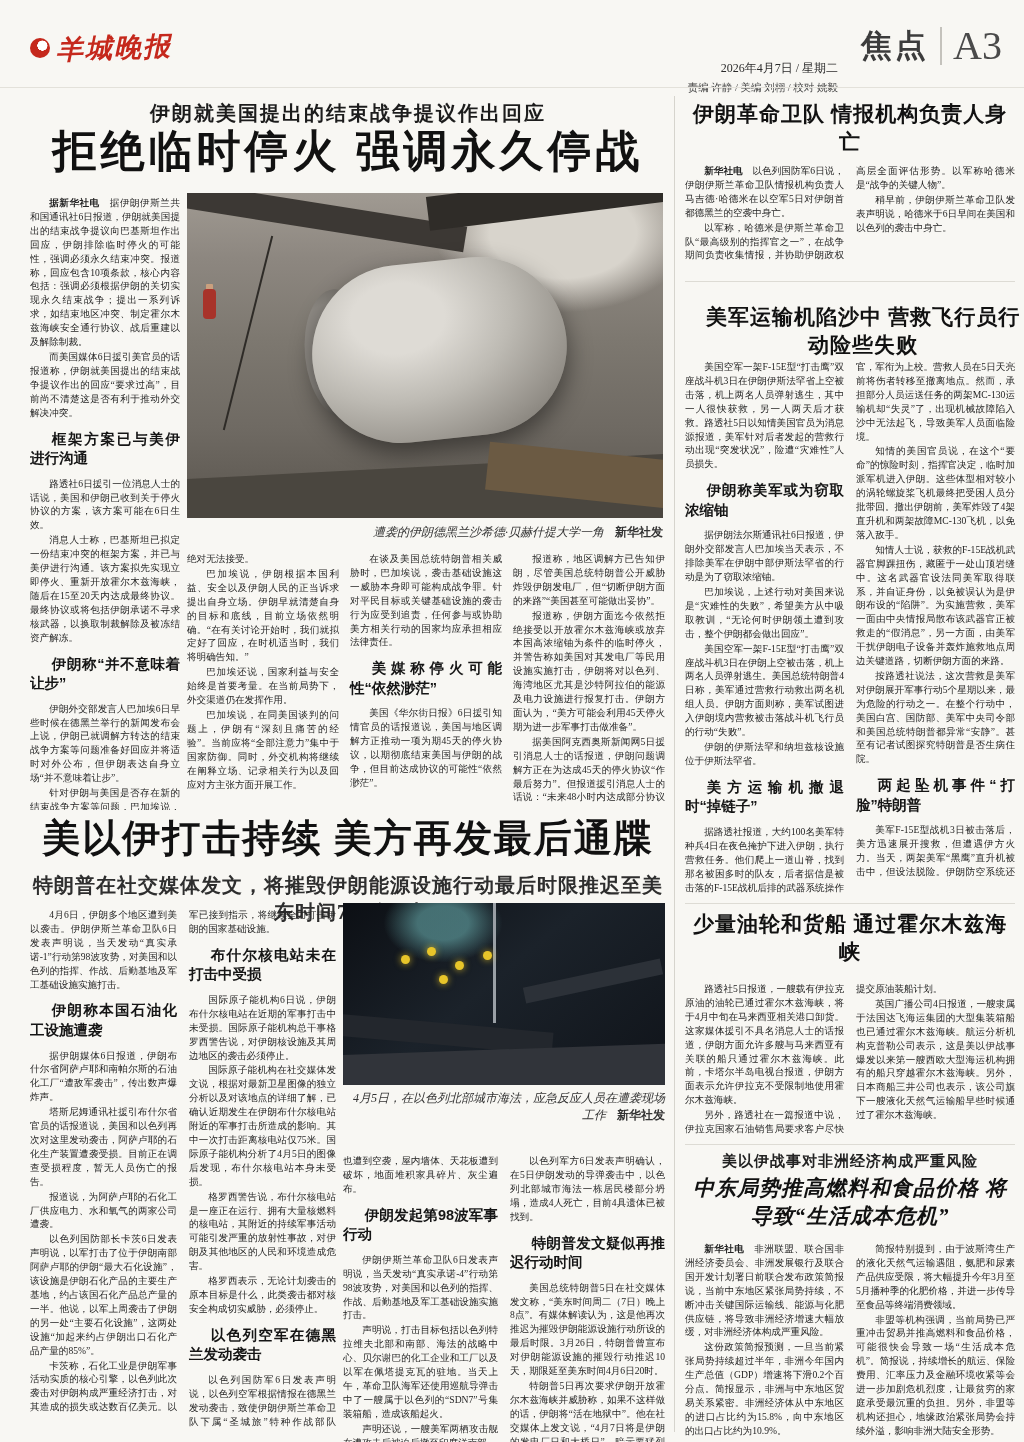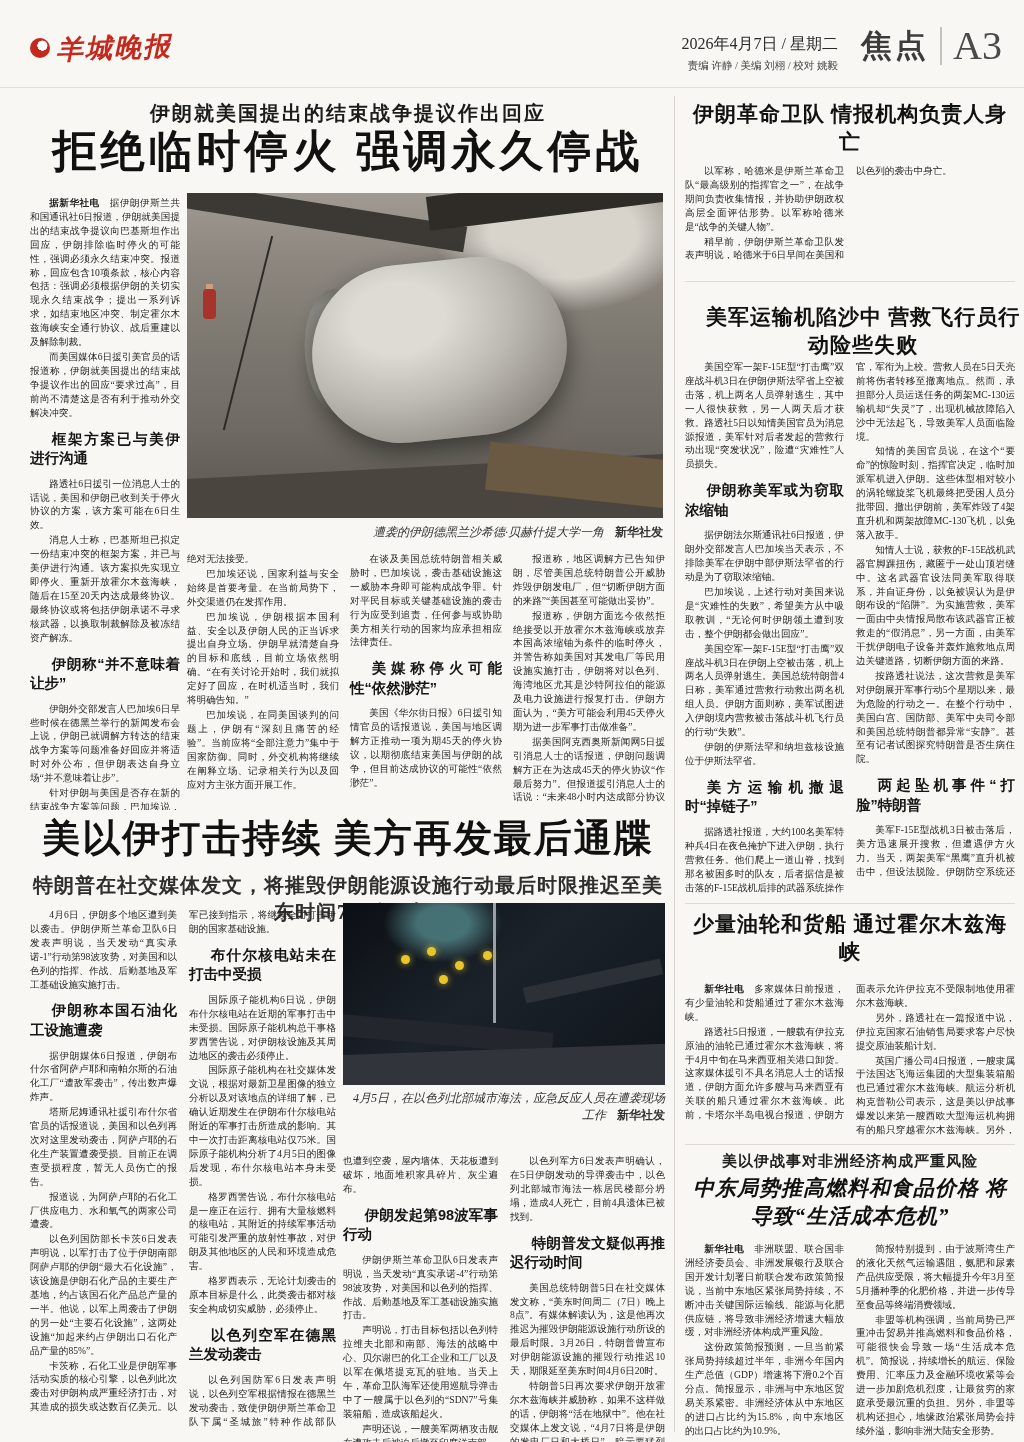--- a/index.html
+++ b/index.html
@@ -7,21 +7,21 @@
         font-family:"Liberation Serif","DejaVu Serif",serif;color:#222;}
   
   .masthead{position:absolute;left:0;top:0;width:1024px;height:88px;}
   .logo{position:absolute;left:30px;top:30px;display:flex;align-items:center;gap:6px;}
   .logo-mark{width:20px;height:20px;border-radius:50%;
       background:radial-gradient(circle at 62% 38%, #fff 0 28%, #c5281c 30%);
       display:inline-block;}
   .logo-text{font-size:27px;font-weight:bold;font-style:italic;color:#c5281c;
       letter-spacing:2px;transform:rotate(-2deg);font-family:"Liberation Serif",serif;}
   .head-meta{position:absolute;right:186px;top:31px;text-align:right;line-height:1.65;}
-  .date-line{font-size:16px;color:#2b2b2b;}
+  .date-line{font-size:12px;color:#2b2b2b;margin-top:28px;}
   .staff-line{font-size:10.5px;color:#444;}
   .section-block{position:absolute;right:22px;top:22px;display:flex;align-items:center;}
   .section-name{font-family:"Liberation Sans","DejaVu Sans",sans-serif;font-weight:900;
       font-size:31px;color:#3c3c3c;letter-spacing:3px;}
   .section-divider{width:2px;height:38px;background:#c4c2bc;margin:0 11px;}
   .page-no{font-size:40px;color:#4a4a4a;font-family:"Liberation Serif",serif;}
   .head-rule{position:absolute;left:0;top:87px;width:1024px;height:1px;background:#e3e1da;}
   
   .article-text{font-size:9.6px;line-height:1.45;color:#242424;overflow:hidden;}
   .article-text p.para{margin:0 0 1px;text-indent:2em;text-align:justify;}
@@ -151,35 +151,36 @@
     <div class="ph-rubble1"></div>
     <div class="ph-rubble2"></div>
   </div>
   <div class="photo-caption lead-caption">
     <span>遭袭的伊朗德黑兰沙希德·贝赫什提大学一角</span>
     <b>新华社发</b>
   </div>
 
   <div class="lead-rest article-text cols3">
       <p class="para cont">绝对无法接受。</p>
+      <p class="para">巴加埃说，伊朗根据本国利益、安全以及伊朗人民的正当诉求提出自身立场。伊朗早就清楚自身的目标和底线，目前立场依然明确。“在有关讨论开始时，我们就拟定好了回应，在时机适当时，我们将明确告知。”</p>
       <p class="para">巴加埃还说，国家利益与安全始终是首要考量。在当前局势下，外交渠道仍在发挥作用。</p>
-      <p class="para">巴加埃说，伊朗根据本国利益、安全以及伊朗人民的正当诉求提出自身立场。伊朗早就清楚自身的目标和底线，目前立场依然明确。“在有关讨论开始时，我们就拟定好了回应，在时机适当时，我们将明确告知。”</p>
       <p class="para">巴加埃说，在同美国谈判的问题上，伊朗有“深刻且痛苦的经验”。当前应将“全部注意力”集中于国家防御。同时，外交机构将继续在阐释立场、记录相关行为以及回应对方主张方面开展工作。</p>
       <p class="para">在谈及美国总统特朗普相关威胁时，巴加埃说，袭击基础设施这一威胁本身即可能构成战争罪。针对平民目标或关键基础设施的袭击行为应受到追责，任何参与或协助美方相关行动的国家均应承担相应法律责任。</p>
       <h3 class="subhead">美媒称停火可能性“依然渺茫”</h3>
       <p class="para">美国《华尔街日报》6日援引知情官员的话报道说，美国与地区调解方正推动一项为期45天的停火协议，以期彻底结束美国与伊朗的战争，但目前达成协议的可能性“依然渺茫”。</p>
       <p class="para">报道称，地区调解方已告知伊朗，尽管美国总统特朗普公开威胁炸毁伊朗发电厂，但“切断伊朗方面的来路”“美国甚至可能做出妥协”。</p>
       <p class="para">报道称，伊朗方面迄今依然拒绝接受以开放霍尔木兹海峡或放弃本国高浓缩铀为条件的临时停火，并警告称如美国对其发电厂等民用设施实施打击，伊朗将对以色列、海湾地区尤其是沙特阿拉伯的能源及电力设施进行报复打击。伊朗方面认为，“美方可能会利用45天停火期为进一步军事打击做准备”。</p>
       <p class="para">据美国阿克西奥斯新闻网5日援引消息人士的话报道，伊朗问题调解方正在为达成45天的停火协议“作最后努力”。但报道援引消息人士的话说：“未来48小时内达成部分协议的可能性渺茫。”如相关努力失败，可能引发美以对伊朗民用基础设施的大规模打击，以及伊朗针对海湾国家能源和淡水设施的报复打击。</p>
     </div>
 
   <div class="vrule"></div>
 
   <h2 class="rail-head" id="r1-head" style="margin:0">伊朗革命卫队 情报机构负责人身亡</h2>
   <div id="r1-body" class="article-text cols2">
+      <p class="para"><strong>新华社电　</strong>以色列国防军6日说，伊朗伊斯兰革命卫队情报机构负责人马吉德·哈德米在以空军5日对伊朗首都德黑兰的空袭中身亡。</p>
       <p class="para">以军称，哈德米是伊斯兰革命卫队“最高级别的指挥官之一”，在战争期间负责收集情报，并协助伊朗政权高层全面评估形势。以军称哈德米是“战争的关键人物”。</p>
       <p class="para">稍早前，伊朗伊斯兰革命卫队发表声明说，哈德米于6日早间在美国和以色列的袭击中身亡。</p>
     </div>
 
   <div class="hrule" id="rule-1"></div>
 
   <h2 class="rail-head" id="r2-head" style="margin:13px">美军运输机陷沙中 营救飞行员行动险些失败</h2>
   <div id="r2-body" class="article-text cols2">
       <p class="para">美国空军一架F-15E型“打击鹰”双座战斗机3日在伊朗伊斯法罕省上空被击落，机上两名人员弹射逃生，其中一人很快获救，另一人两天后才获救。路透社5日以知情美国官员为消息源报道，美军针对后者发起的营救行动出现“突发状况”，险遭“灾难性”人员损失。</p>
       <h3 class="subhead">伊朗称美军或为窃取浓缩铀</h3>
@@ -242,21 +243,20 @@
       <p class="para">声明说，打击目标包括以色列特拉维夫北部和南部、海法的战略中心、贝尔谢巴的化工企业和工厂以及以军在佩塔提克瓦的驻地。当天上午，革命卫队海军还使用巡航导弹击中了一艘属于以色列的“SDN7”号集装箱船，造成该船起火。</p>
       <p class="para">声明还说，一艘美军两栖攻击舰在遭攻击后被迫后撤至印度洋南部。</p>
       <p class="para">以色列军方6日发表声明确认，在5日伊朗发动的导弹袭击中，以色列北部城市海法一栋居民楼部分坍塌，造成4人死亡，目前4具遗体已被找到。</p>
       <h3 class="subhead">特朗普发文疑似再推迟行动时间</h3>
       <p class="para">美国总统特朗普5日在社交媒体发文称，“美东时间周二（7日）晚上8点”。有媒体解读认为，这是他再次推迟为摧毁伊朗能源设施行动所设的最后时限。3月26日，特朗普曾宣布对伊朗能源设施的摧毁行动推迟10天，期限延至美东时间4月6日20时。</p>
       <p class="para">特朗普5日再次要求伊朗开放霍尔木兹海峡并威胁称，如果不这样做的话，伊朗将“活在地狱中”。他在社交媒体上发文说，“4月7日将是伊朗的发电厂日和大桥日”，暗示要猛烈轰炸伊朗的发电厂和大桥。特朗普甚至在帖文中爆出粗口：“打开那个该死的海峡，否则你们将活在地狱中——走着瞧！”</p>
     </div>
 
   <h2 class="rail-head" id="r3-head" style="margin:0">少量油轮和货船 通过霍尔木兹海峡</h2>
   <div id="r3-body" class="article-text cols2">
-      <p class="para"><strong>新华社电　</strong>多家媒体日前报道，有少量油轮和货船通过了霍尔木兹海峡。</p>
       <p class="para">路透社5日报道，一艘载有伊拉克原油的油轮已通过霍尔木兹海峡，将于4月中旬在马来西亚相关港口卸货。这家媒体援引不具名消息人士的话报道，伊朗方面允许多艘与马来西亚有关联的船只通过霍尔木兹海峡。此前，卡塔尔半岛电视台报道，伊朗方面表示允许伊拉克不受限制地使用霍尔木兹海峡。</p>
       <p class="para">另外，路透社在一篇报道中说，伊拉克国家石油销售局要求客户尽快提交原油装船计划。</p>
       <p class="para">英国广播公司4日报道，一艘隶属于法国达飞海运集团的大型集装箱船也已通过霍尔木兹海峡。航运分析机构克普勒公司表示，这是美以伊战事爆发以来第一艘西欧大型海运机构拥有的船只穿越霍尔木兹海峡。另外，日本商船三井公司也表示，该公司旗下一艘液化天然气运输船早些时候通过了霍尔木兹海峡。</p>
     </div>
 
   <div class="hrule" id="rule-3"></div>
 
   <div class="r4-kicker">美以伊战事对非洲经济构成严重风险</div>
   <h2 class="rail-head" id="r4-head" style="margin:0">中东局势推高燃料和食品价格 将导致“生活成本危机”</h2>
   <div id="r4-body" class="article-text cols2">

